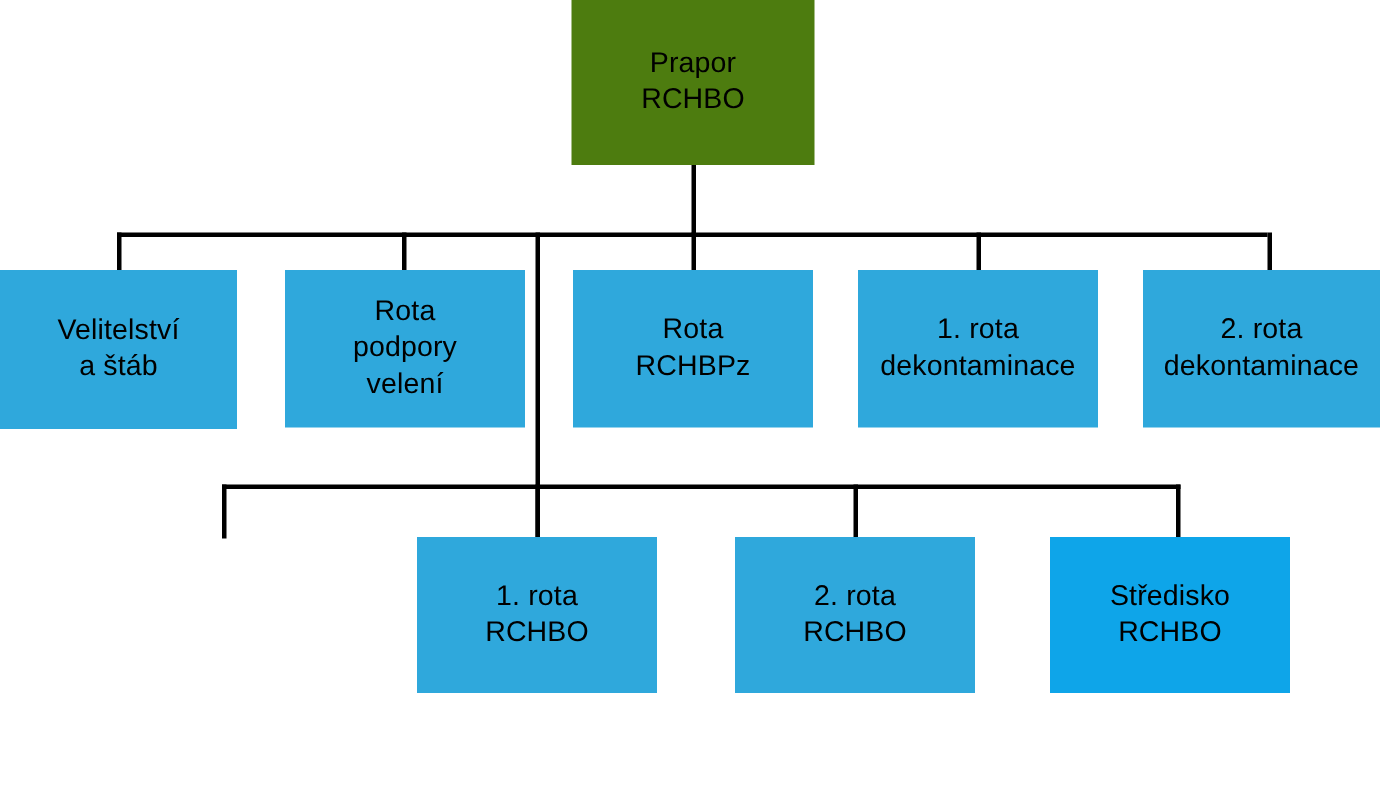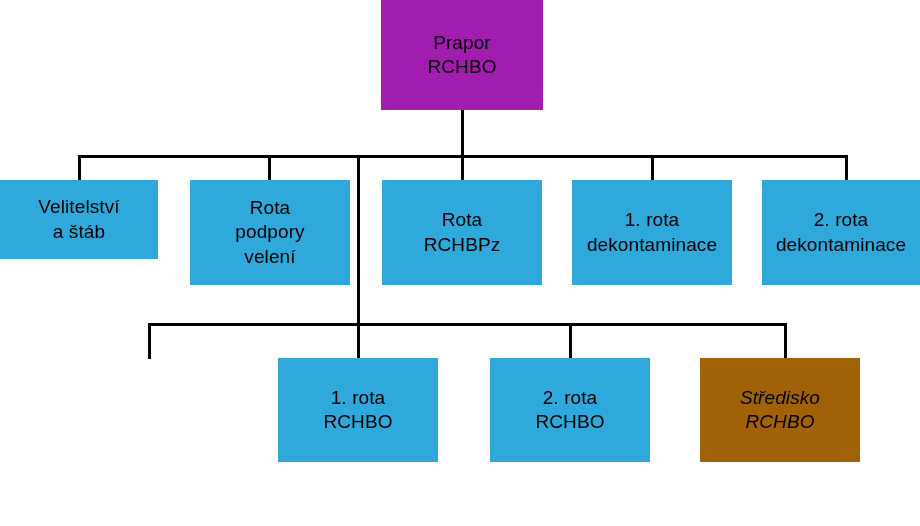--- a/index.html
+++ b/index.html
@@ -51,35 +51,35 @@
   <div class="connector v" style="left: 461px; top: 155px; height: 26px; background: rgb(0, 0, 0);"></div>
   <div class="connector v" style="left: 651px; top: 155px; height: 26px; background: rgb(0, 0, 0);"></div>
   <div class="connector v" style="left: 845px; top: 155px; height: 26px; background: rgb(0, 0, 0);"></div>
   <div class="connector v" style="left: 357px; top: 155px; height: 204px; background: rgb(0, 0, 0);"></div>
   <div class="connector h" style="left: 148px; top: 323px; width: 639px; background: rgb(0, 0, 0);"></div>
   <div class="connector v" style="left: 148px; top: 323px; height: 36px; background: rgb(0, 0, 0);"></div>
   <div class="connector v" style="left: 357px; top: 323px; height: 36px; background: rgb(0, 0, 0);"></div>
   <div class="connector v" style="left: 569px; top: 323px; height: 36px; background: rgb(0, 0, 0);"></div>
   <div class="connector v" style="left: 784px; top: 323px; height: 36px; background: rgb(0, 0, 0);"></div>
 
-  <div class="node" style="left: 381px; top: 0px; width: 162px; height: 110px; background: #a21caf;">Prapor
+  <div class="node" style="left: 381px; top: 0px; width: 162px; height: 110px; background: #4d7c0f;">Prapor
 RCHBO</div>
 
-  <div class="node" style="left: 0px; top: 180px; width: 158px; height: 79px; background: rgb(47, 168, 220);">Velitelství
+  <div class="node" style="left: 0px; top: 180px; width: 158px; height: 106px; background: rgb(47, 168, 220);">Velitelství
 a štáb</div>
   <div class="node" style="left: 190px; top: 180px; width: 160px; height: 105px; background: rgb(47, 168, 220);">Rota
 podpory
 velení</div>
   <div class="node" style="left: 382px; top: 180px; width: 160px; height: 105px; background: rgb(47, 168, 220);">Rota
 RCHBPz</div>
   <div class="node" style="left: 572px; top: 180px; width: 160px; height: 105px; background: rgb(47, 168, 220);">1. rota
 dekontaminace</div>
   <div class="node" style="left: 762px; top: 180px; width: 158px; height: 105px; background: rgb(47, 168, 220);">2. rota
 dekontaminace</div>
 
   <div class="node" style="left: 278px; top: 358px; width: 160px; height: 104px; background: rgb(47, 168, 220);">1. rota
 RCHBO</div>
   <div class="node" style="left: 490px; top: 358px; width: 160px; height: 104px; background: rgb(47, 168, 220);">2. rota
 RCHBO</div>
-  <div class="node" style="left: 700px; top: 358px; width: 160px; height: 104px; background: #a16207; font-style: italic;">Středisko
+  <div class="node" style="left: 700px; top: 358px; width: 160px; height: 104px; background: #0ea5e9;">Středisko
 RCHBO</div>
 
 </div>
 
 </body></html>

